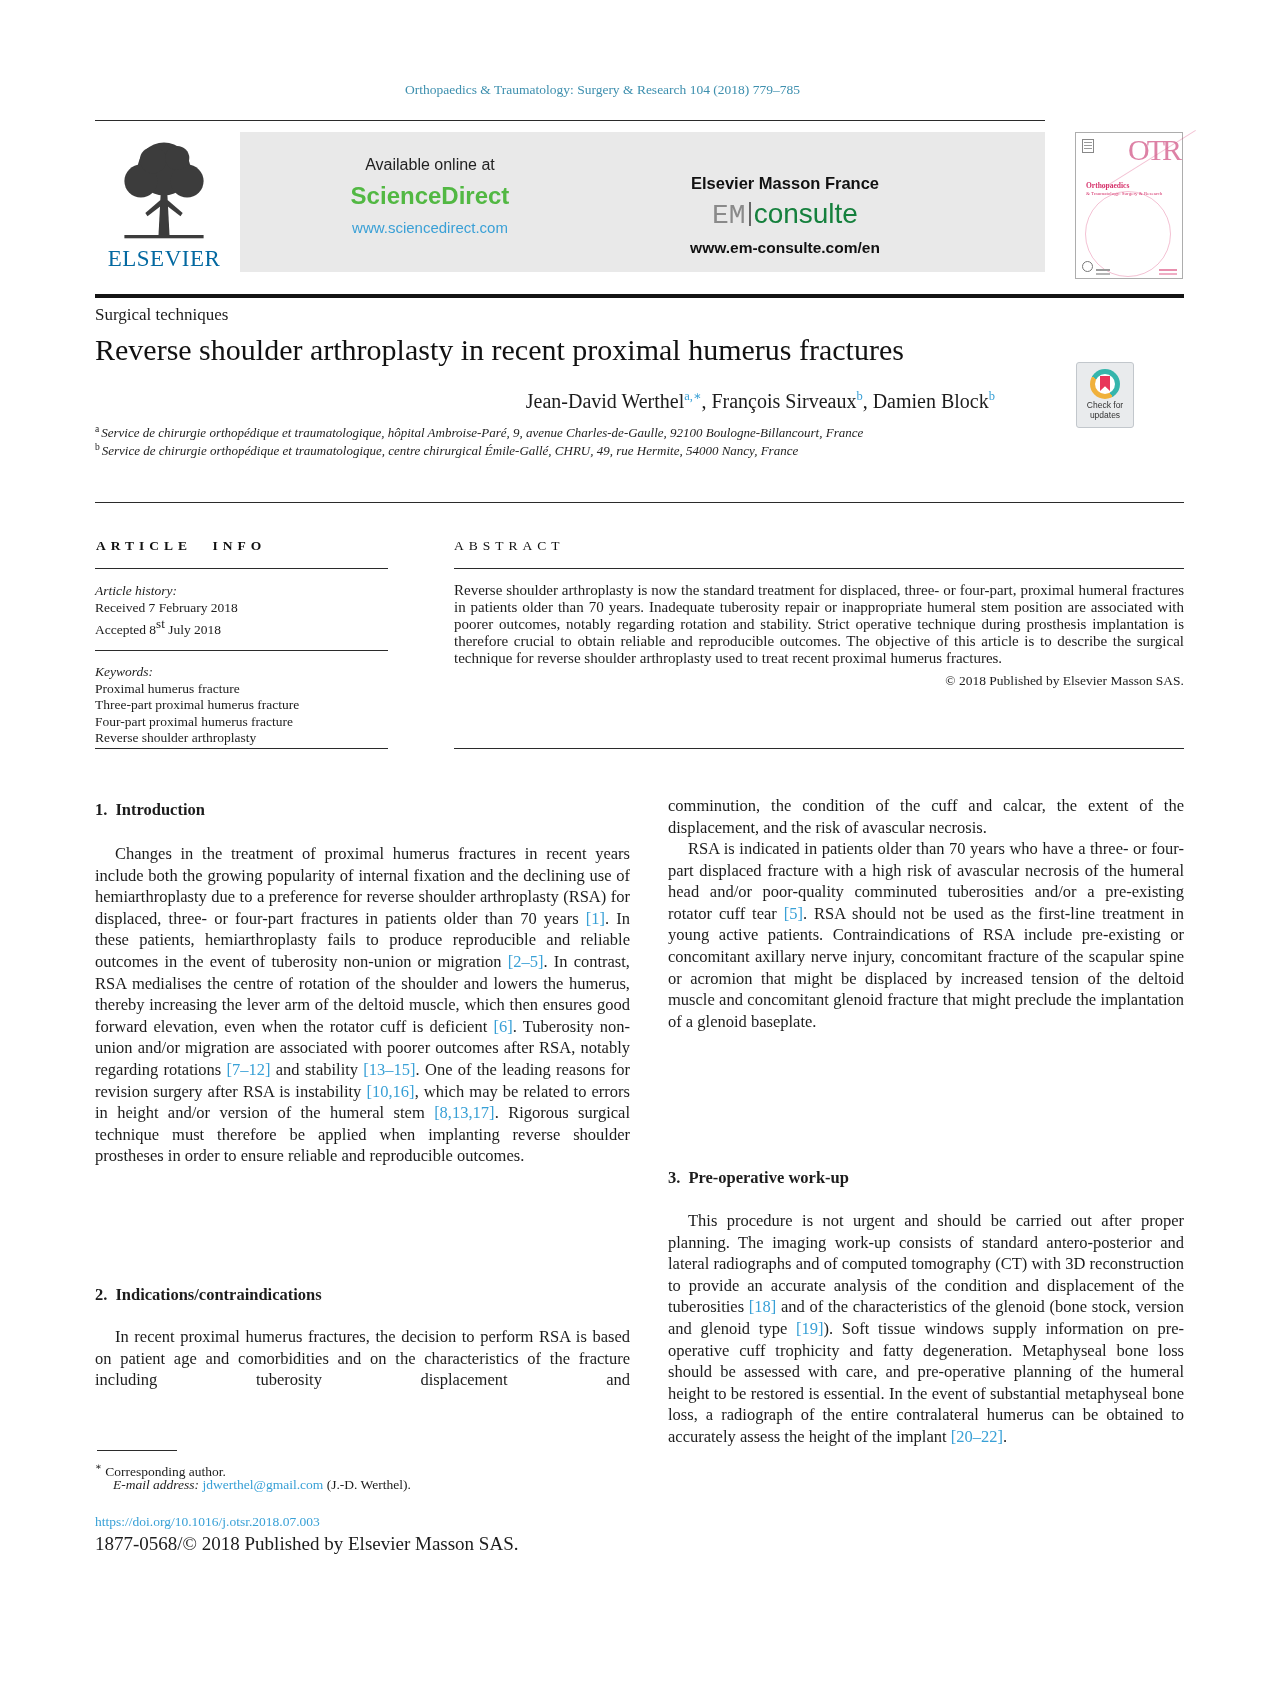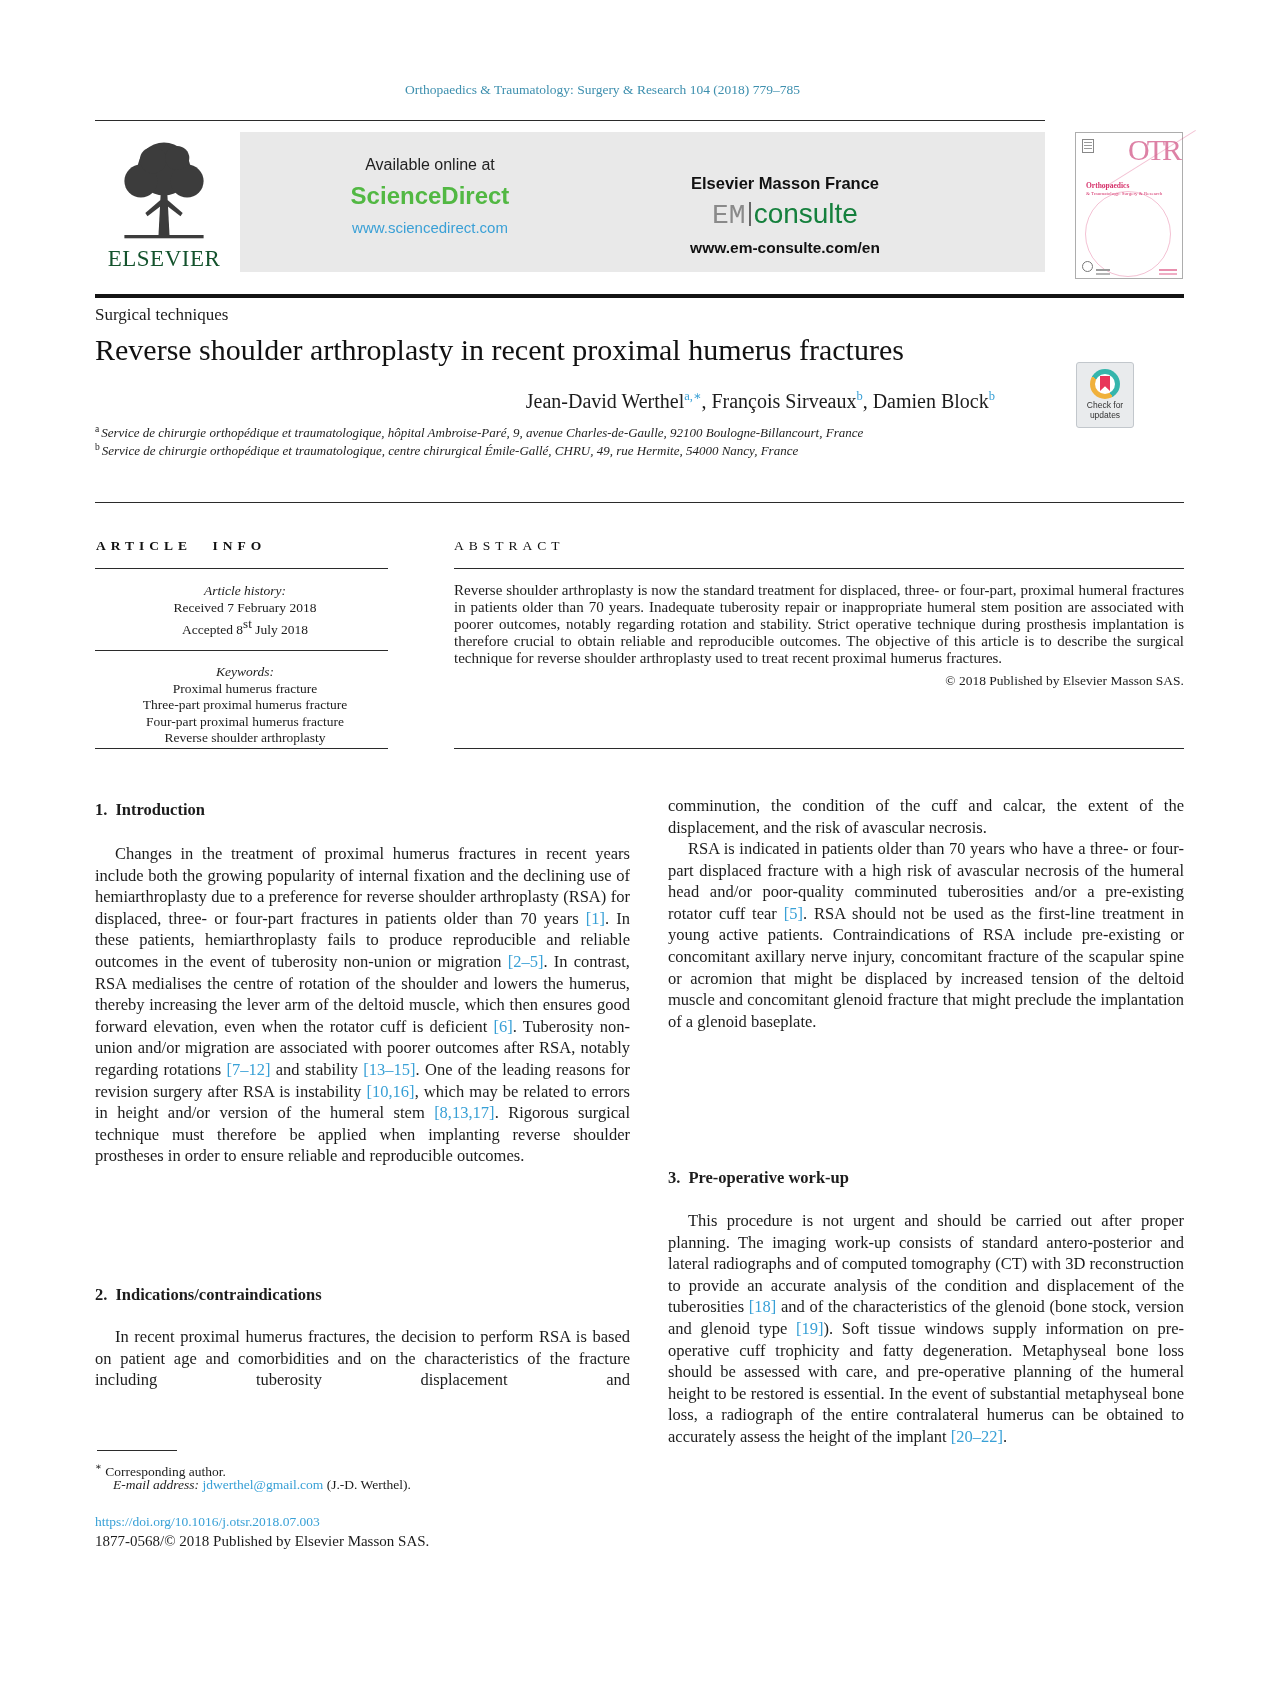--- a/index.html
+++ b/index.html
@@ -23,21 +23,21 @@
   .bn-sd{margin-top:8px;font-size:24px;font-weight:bold;color:#52b843;}
   .bn-sd-url{margin-top:9px;font-size:15px;color:#3aa0d6;}
   .bn-masson{margin-top:26px;font-size:16.5px;font-weight:bold;color:#111;}
   .bn-em-line{margin-top:6px;font-size:28px;line-height:30px;}
   .bn-em{color:#8a8a8a;font-family:Liberation Mono, monospace;}
   .bn-embar{display:inline-block;width:2px;height:24px;background:#666;margin:0 3px -3px 3px;}
   .bn-consulte{color:#15803d;font-family:"Liberation Sans",sans-serif;}
   .bn-em-url{margin-top:8px;font-size:15.5px;font-weight:bold;color:#111;}
   .elsevier-block{top:134px;left:95px;width:138px;height:138px;text-align:center;}
   .elsevier-word{position:absolute;left:0;top:112px;width:138px;
-                 font-size:23px;color:#14532d;letter-spacing:.5px;}
+                 font-size:23px;color:#0369a1;letter-spacing:.5px;}
 
   
   .cover{top:132px;left:1075px;width:106px;height:145px;background:#fff;border:1px solid #adadad;}
   .cover-sq{position:absolute;left:6px;top:6px;width:10px;height:12px;border:1px solid #888;}
   .cover-sq i{display:block;height:1px;background:#999;margin:2px 1px 0 1px;}
   .cover-monogram{position:absolute;right:3px;top:0px;font-size:30px;line-height:34px;
                   color:#d5628f;letter-spacing:-3px;font-weight:300;opacity:.8;}
   .cover-title1{position:absolute;left:10px;top:48px;font-size:7.5px;font-weight:bold;color:#d6336c;}
   .cover-title2{position:absolute;left:10px;top:58px;font-size:5px;color:#d6336c;width:90px;}
   .cover-circle{position:absolute;left:9px;top:58px;width:84px;height:84px;border-radius:50%;
@@ -66,41 +66,41 @@
               background:conic-gradient(from 150deg,#f0b13c 0deg 150deg,#35b5ac 150deg 360deg);
               position:relative;}
   .badge-ring::after{content:"";position:absolute;left:5px;top:5px;width:20px;height:20px;
                      border-radius:50%;background:#fff;}
   .badge-mark{position:absolute;left:10px;top:7px;width:10px;height:15px;background:#e8355a;z-index:2;
               clip-path:polygon(0 0,100% 0,100% 100%,50% 68%,0 100%);}
   .badge-txt{font-size:8.5px;line-height:9.5px;color:#333;font-family:"Liberation Sans",sans-serif;}
 
   
   .info-abs-h{font-size:13.5px;letter-spacing:5px;word-spacing:12px;color:#111;}
-  .small{font-size:13.5px;line-height:16.5px;text-align:center;}
+  .small{font-size:13.5px;line-height:16.5px;}
   .info-history{top:583px;left:95px;width:300px;}
   .info-keywords{top:664px;left:95px;width:300px;}
   .abstract-col{top:582px;left:454px;width:730px;font-size:15px;line-height:17px;text-align:justify;}
   .abstract-copy{text-align:right;margin-top:5px;font-size:13.5px;}
 
   
   .h-sec{font-size:16.5px;font-weight:bold;}
   .h-sec .num{margin-right:8px;}
   .p-body{font-size:16.5px;line-height:21.6px;text-align:justify;}
   .indent{text-indent:20px;}
   .cont-end{text-align-last:justify;}
   .colL{left:95px;width:535px;}
   .colR{left:668px;width:516px;}
 
   
   .fn-rule{top:1450px;left:97px;width:80px;}
   .fn{left:95px;width:535px;font-size:13.5px;line-height:17px;}
   .fn sup{font-size:10px;}
   .footer-doi{top:1514px;left:95px;font-size:13.5px;}
-  .footer-issn{top:1533px;left:95px;font-size:15px;}
+  .footer-issn{top:1533px;left:95px;font-size:19px;}
 </style>
 </head>
 <body>
 
 <div class="page">
 
   <div class="abs journal-line">Orthopaedics &amp; Traumatology: Surgery &amp; Research 104 (2018) 779–785</div>
   <div class="rule rule-top"></div>
 
   <div class="abs elsevier-block">

